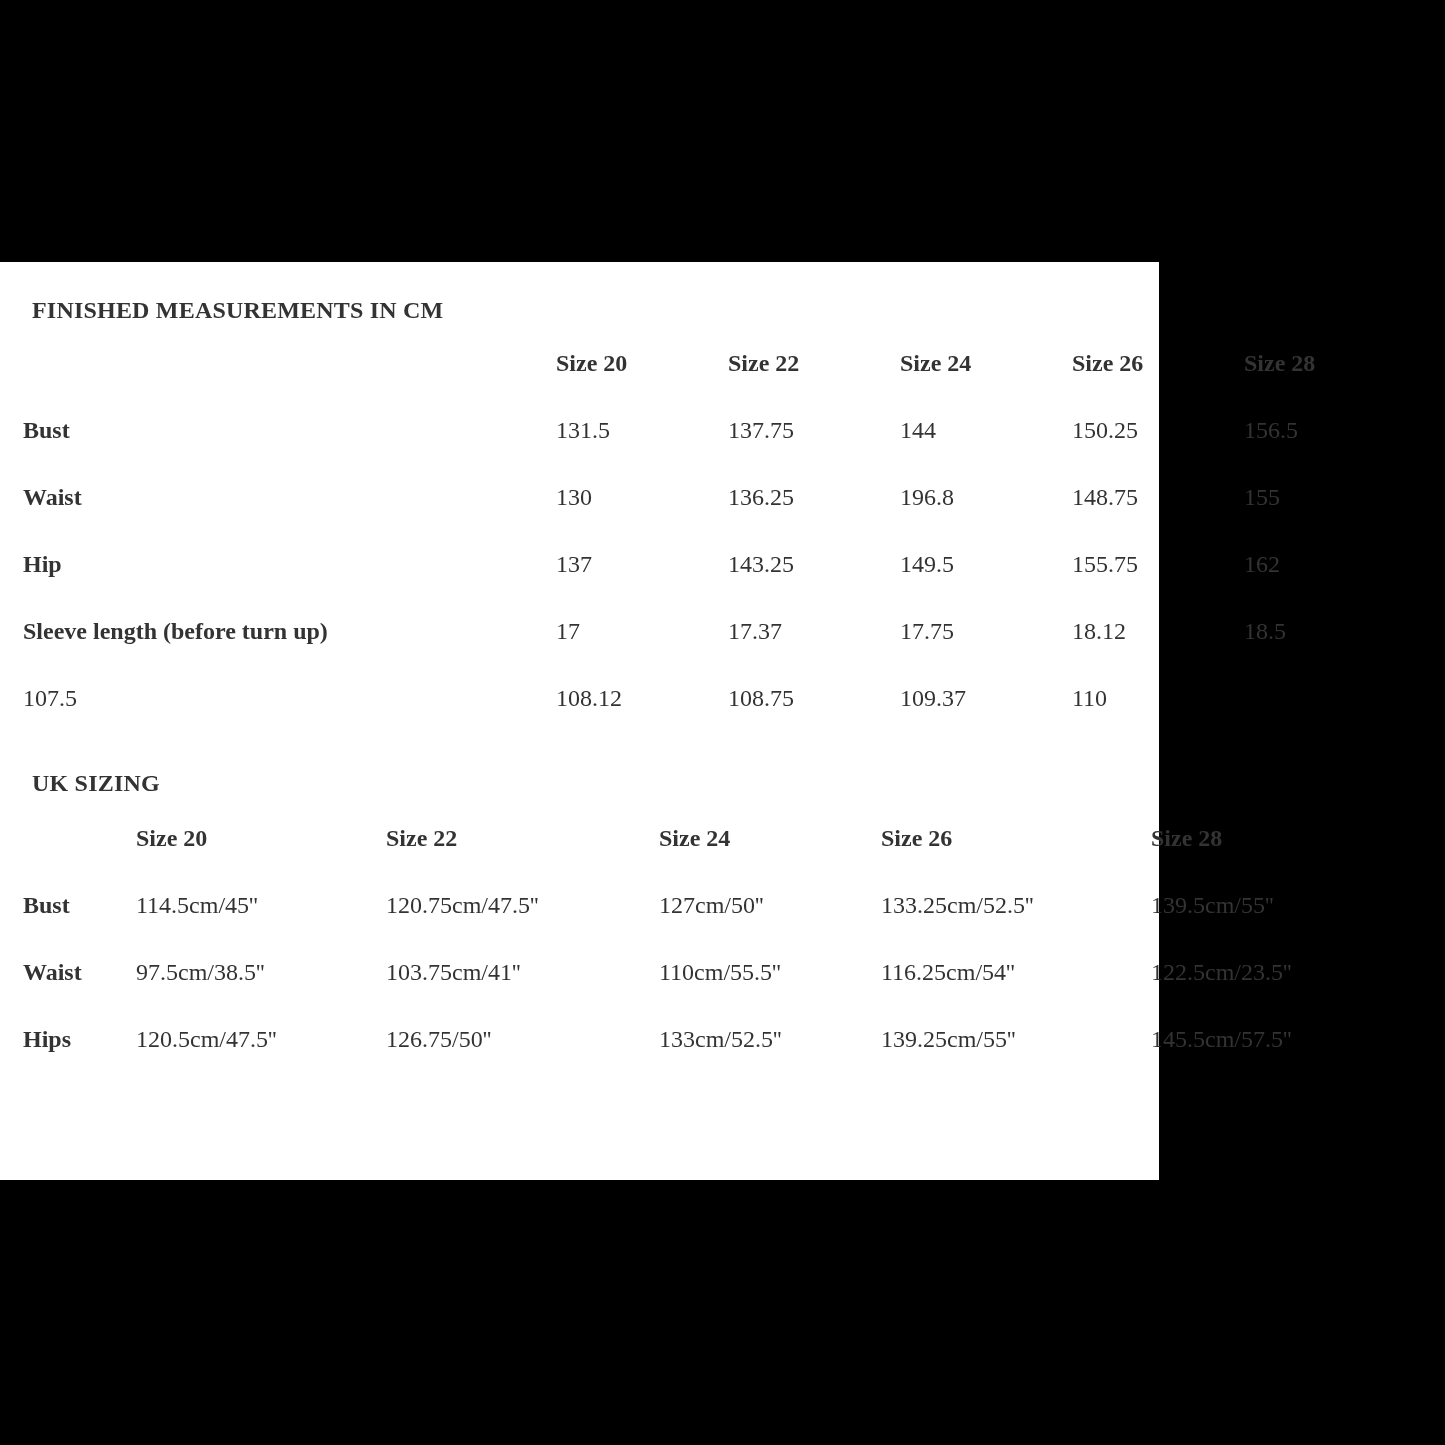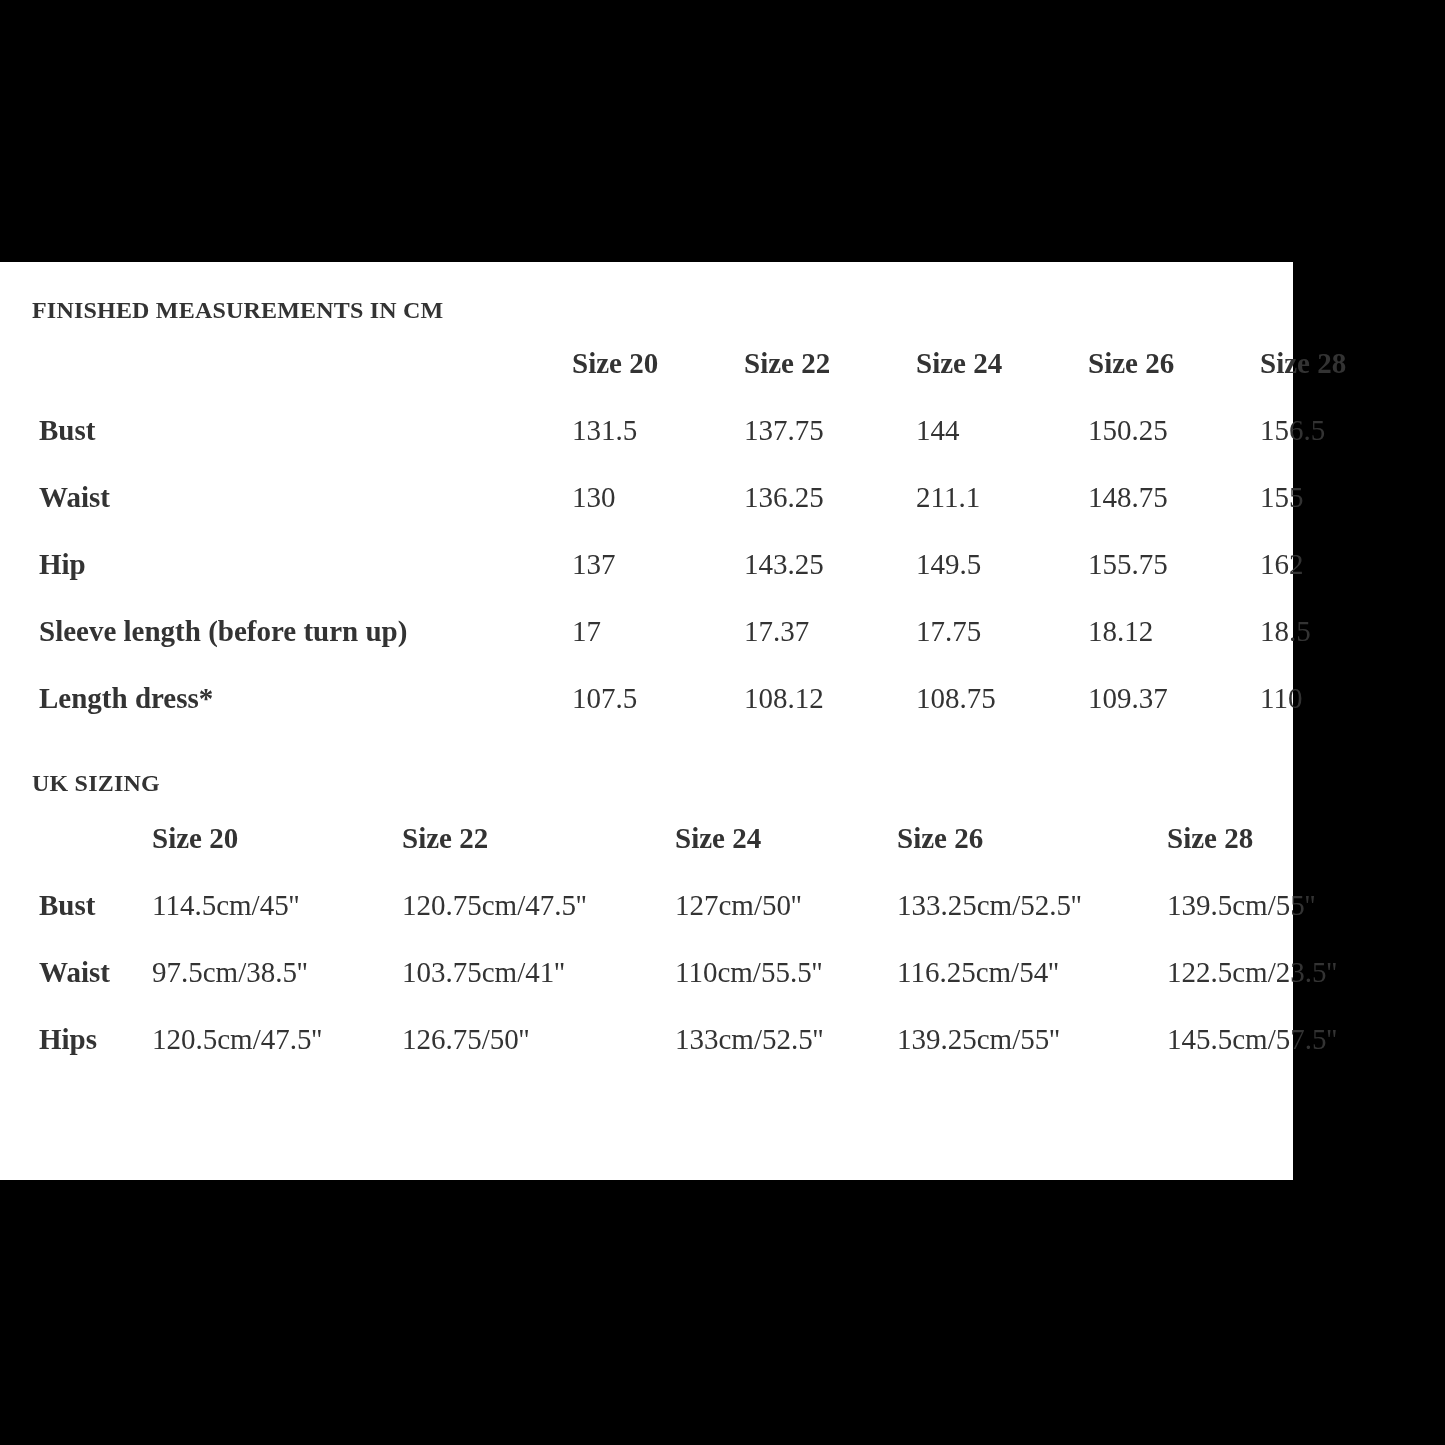--- a/index.html
+++ b/index.html
@@ -9,39 +9,39 @@
     font-family: "Liberation Serif", "DejaVu Serif", serif;
     color: #333333;
     position: relative;
     overflow: hidden;
   }
   .band { position: absolute; left: 0; width: 1445px; background: #000000; }
   .band-top { top: 0; height: 262px; }
   .band-bottom { top: 1180px; height: 265px; }
   .content {
     position: absolute; top: 262px; left: 0;
-    width: 1293px; height: 918px;
+    width: 1159px; height: 918px;
     background: #ffffff;
     box-sizing: border-box;
   }
   .section-title {
     margin: 0 0 0 32px;
     font-size: 24px;
     line-height: 28px;
     font-weight: bold;
     letter-spacing: 0.2px;
   }
   .cm-title { padding-top: 34px; }
   .uk-title { margin-top: 37px; }
   .row {
     height: 67px;
     display: grid;
     align-items: center;
-    padding-left: 39px;
-    font-size: 29px;
+    padding-left: 23px;
+    font-size: 24px;
     font-family: Liberation Serif, serif;
   }
   .cm-row { grid-template-columns: 533px 172px 172px 172px 172px 173px; }
   .uk-row { grid-template-columns: 113px 250px 273px 222px 270px 285px; }
   .cm-header { margin-top: 6px; }
   .uk-header { margin-top: 8px; }
   .col-header { font-weight: bold; }
   .row-label { font-weight: bold; }
   .cell { white-space: nowrap; }
 </style>
@@ -70,21 +70,21 @@
       <div class="cell">137.75</div>
       <div class="cell">144</div>
       <div class="cell">150.25</div>
       <div class="cell">156.5</div>
     </div>
 
     <div class="row cm-row">
       <div class="cell row-label">Waist</div>
       <div class="cell">130</div>
       <div class="cell">136.25</div>
-      <div class="cell">211.1</div>
+      <div class="cell">196.8</div>
       <div class="cell">148.75</div>
       <div class="cell">155</div>
     </div>
 
     <div class="row cm-row">
       <div class="cell row-label">Hip</div>
       <div class="cell">137</div>
       <div class="cell">143.25</div>
       <div class="cell">149.5</div>
       <div class="cell">155.75</div>
@@ -95,21 +95,20 @@
       <div class="cell row-label">Sleeve length (before turn up)</div>
       <div class="cell">17</div>
       <div class="cell">17.37</div>
       <div class="cell">17.75</div>
       <div class="cell">18.12</div>
       <div class="cell">18.5</div>
     </div>
 
 
     <div class="row cm-row">
-      <div class="cell row-label">Length dress*</div>
       <div class="cell">107.5</div>
       <div class="cell">108.12</div>
       <div class="cell">108.75</div>
       <div class="cell">109.37</div>
       <div class="cell">110</div>
     </div>
   </div>
 
   <h2 class="section-title uk-title">UK SIZING</h2>
 

